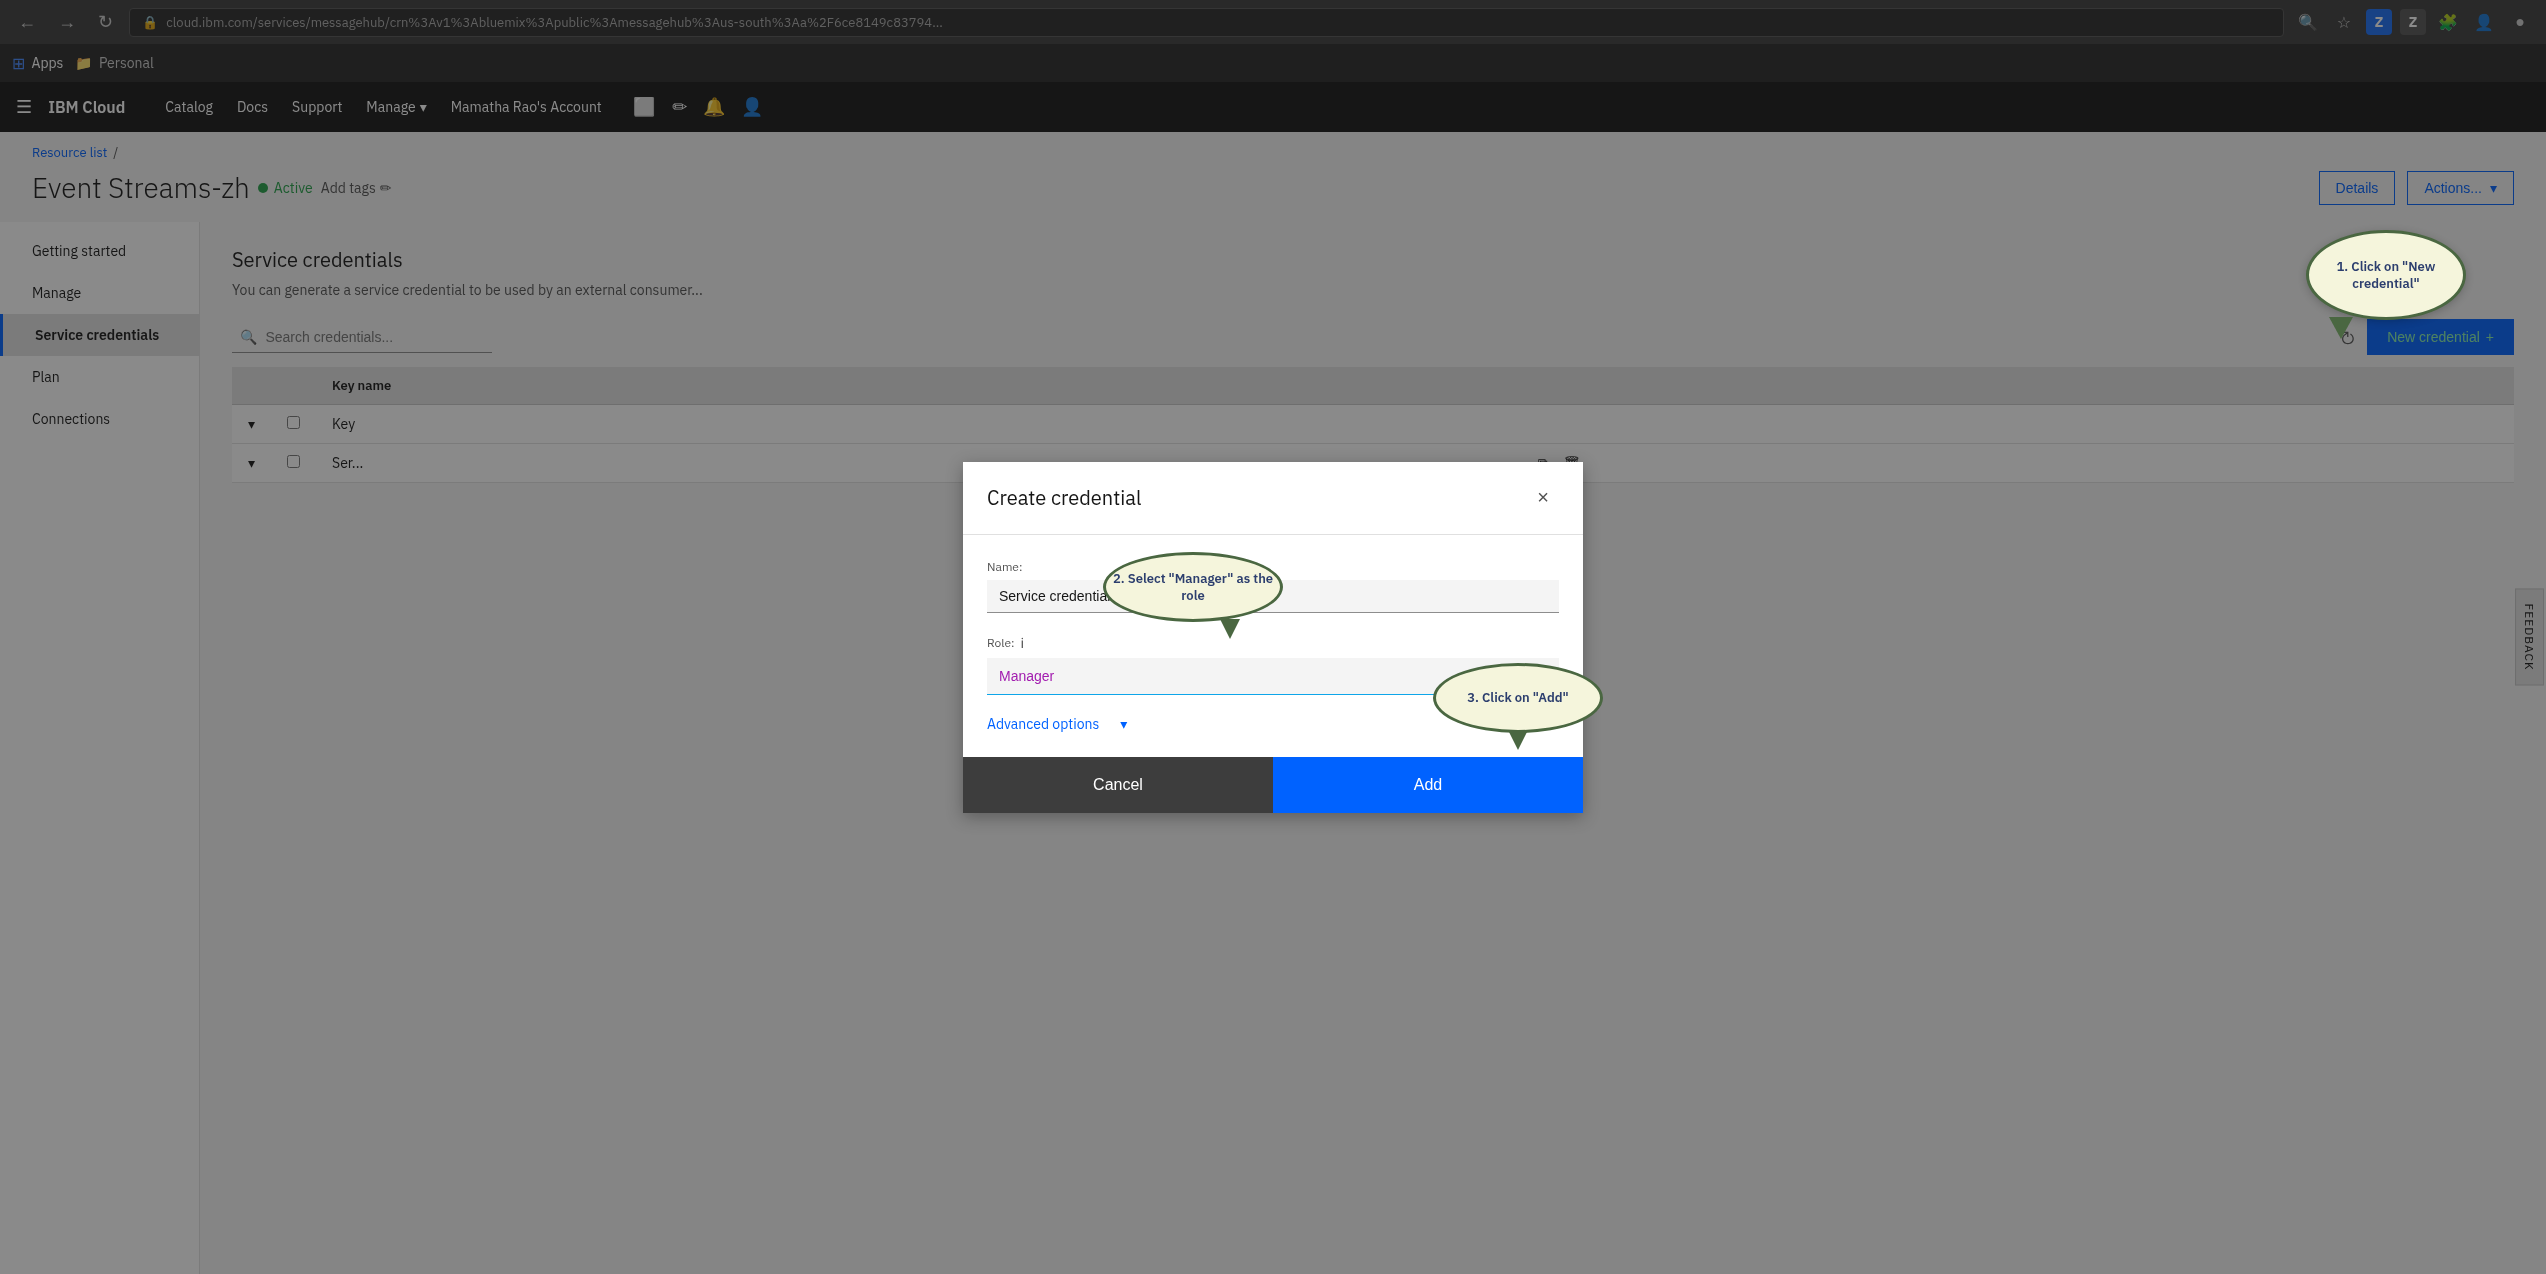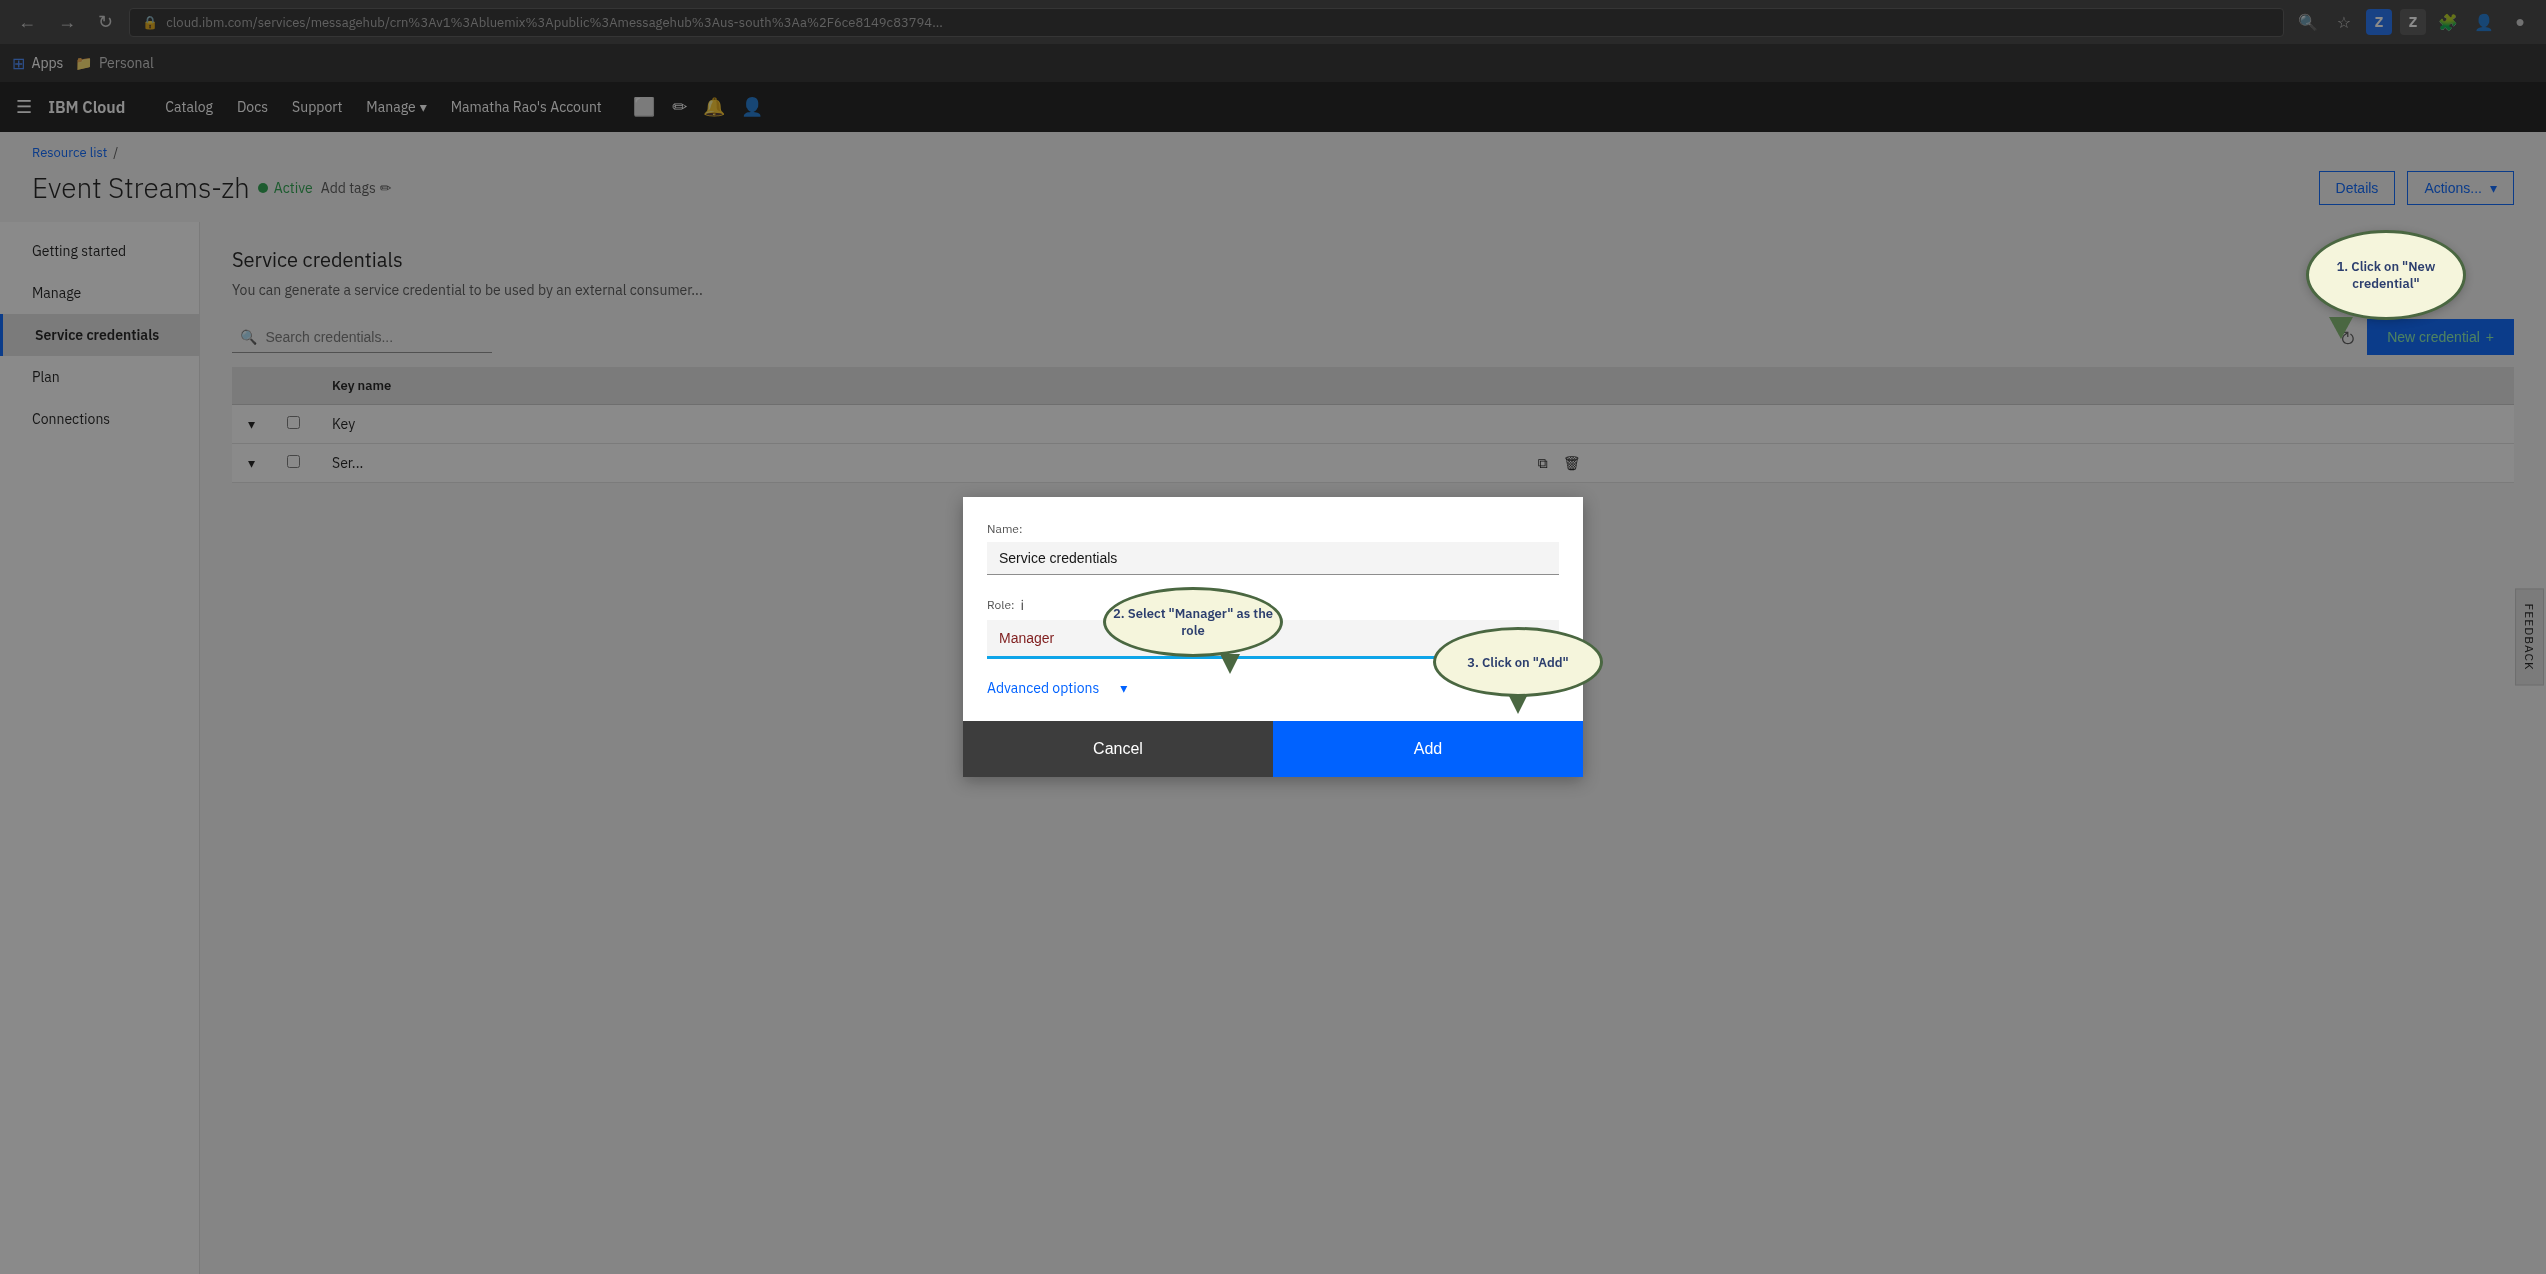--- a/index.html
+++ b/index.html
@@ -216,21 +216,21 @@
     .form-label { font-size: 12px; color: #525252; margin-bottom: 6px; display: block; }
     .form-control {
       width: 100%; border: none; border-bottom: 1px solid #8d8d8d; padding: 8px 0; font-size: 14px; color: #161616; outline: none; background: #f4f4f4; padding: 8px 12px; margin-bottom: 20px;
     }
     .role-label-row { display: flex; align-items: center; gap: 6px; margin-bottom: 6px; }
     .info-icon { color: #525252; font-size: 14px; cursor: pointer; }
     .role-select-wrapper {
       position: relative; margin-bottom: 20px;
     }
     .role-select {
-      width: 100%; border: none; border-bottom: 3px solid #0ea5e9; padding: 10px 12px; font-size: 14px; color: #7f1d1d; background: #f4f4f4; appearance: none; outline: none; cursor: pointer;
+      width: 100%; border: none; border-bottom: 1px solid #0ea5e9; padding: 10px 12px; font-size: 14px; color: #a21caf; background: #f4f4f4; appearance: none; outline: none; cursor: pointer;
     }
     .role-chevron {
       position: absolute; right: 12px; top: 50%; transform: translateY(-50%); color: #525252; pointer-events: none; font-size: 16px;
     }
     .advanced-options {
       color: #0062ff; font-size: 14px; cursor: pointer; display: flex; align-items: center; gap: 21px;
     }
     .modal-footer {
       display: flex; height: 56px;
     }
@@ -508,20 +508,24 @@
   <div class="modal" style="position:relative;">
 
     <div class="callout-2" style="top:90px; left:140px;">
       <span>2. Select "Manager" as the role</span>
     </div>
 
     <div class="callout-3" style="bottom:80px; right:-20px;">
       <span>3. Click on "Add"</span>
     </div>
 
+    <div class="modal-header">
+      <h2 class="modal-title">Create credential</h2>
+      <button class="modal-close">×</button>
+    </div>
     <div class="modal-body">
       <label class="form-label">Name:</label>
       <input class="form-control" value="Service credentials" style="">
 
       <div class="role-label-row">
         <label class="form-label" style="margin-bottom:0;">Role:</label>
         <span class="info-icon">ℹ</span>
       </div>
       <div class="role-select-wrapper">
         <select class="role-select">

